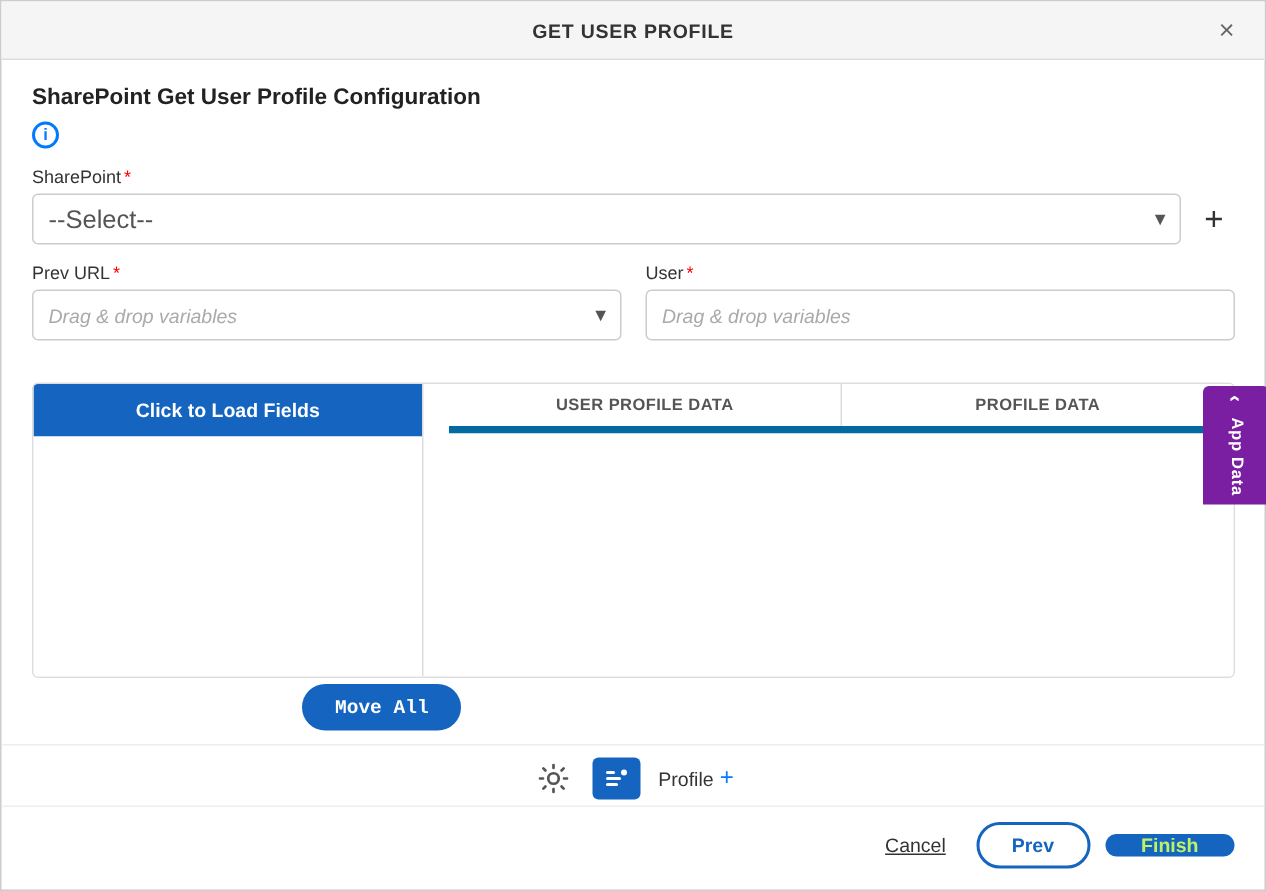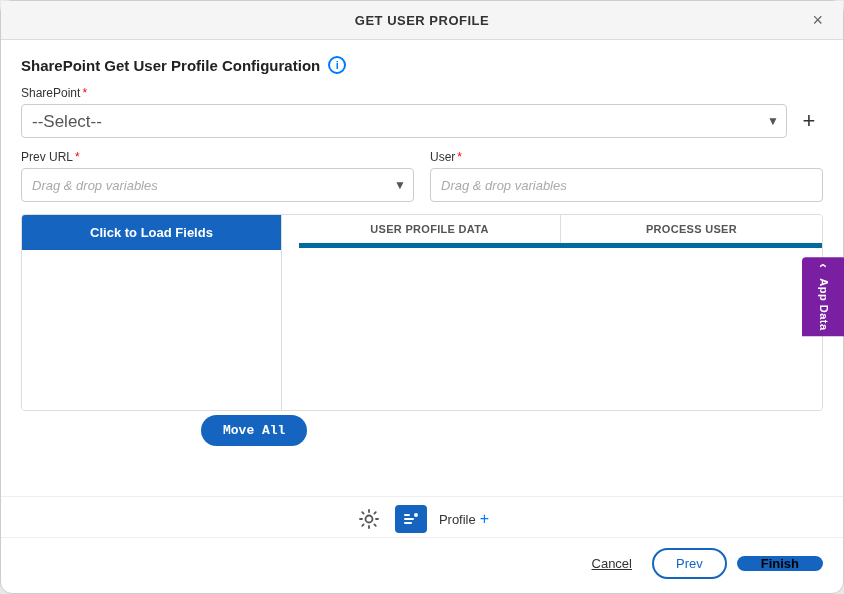--- a/index.html
+++ b/index.html
@@ -1,57 +1,57 @@
 <!DOCTYPE html>
 <html><head>
   <meta charset="utf-8">
   <style>
     * { box-sizing: border-box; margin: 0; padding: 0; font-family: Arial, sans-serif; }
     body { background: #e8e8e8; display: flex; justify-content: center; align-items: center; width: 844px; height: 594px; overflow: hidden; }
-    .dialog { width: 844px; height: 594px; background: #fff; border: 1px solid #ccc; border-radius: 12px; display: flex; flex-direction: column; position: relative; }
+    .dialog { width: 844px; height: 594px; background: #fff; border: 1px solid #ccc; border-radius: 0; display: flex; flex-direction: column; position: relative; }
     .dialog-header { background: #f5f5f5; border-bottom: 1px solid #ddd; padding: 10px 16px; display: flex; justify-content: space-between; align-items: center; }
     .dialog-title { font-size: 13px; font-weight: bold; color: #333; letter-spacing: 0.5px; text-align: center; flex: 1; }
     .close-btn { background: none; border: none; cursor: pointer; font-size: 18px; color: #666; line-height: 1; padding: 0 4px; }
     .dialog-body { flex: 1; padding: 16px 20px; overflow-y: auto; display: flex; flex-direction: column; gap: 12px; }
-    .section-title { font-size: 15px; font-weight: bold; color: #222; display: flex; align-items: center; gap: 8px; }
+    .section-title { font-size: 15px; font-weight: bold; color: #222; display: flex; gap: 8px; flex-direction: column; }
     .info-icon { width: 18px; height: 18px; border-radius: 50%; border: 2px solid #007bff; color: #007bff; font-size: 11px; font-weight: bold; display: flex; align-items: center; justify-content: center; cursor: pointer; }
     .field-row { display: flex; flex-direction: column; gap: 4px; }
     .field-label { font-size: 12px; color: #333; font-weight: 500; }
     .required { color: red; margin-left: 2px; }
     .select-wrapper { display: flex; align-items: center; gap: 8px; }
     .select-full-wrapper { position: relative; flex: 1; }
     .select-full-wrapper select { width: 100%; border: 1px solid #ccc; border-radius: 4px; padding: 6px 30px 6px 10px; font-size: 17px; color: #555; background: #fff; appearance: none; -webkit-appearance: none; height: 34px; cursor: pointer; }
     .select-caret { position: absolute; right: 8px; top: 50%; transform: translateY(-50%); pointer-events: none; color: #555; font-size: 12px; }
     .add-btn { width: 28px; height: 28px; border: none; background: none; font-size: 22px; color: #333; cursor: pointer; display: flex; align-items: center; justify-content: center; line-height: 1; }
     .two-col { display: flex; gap: 16px; }
     .two-col > div { flex: 1; }
     .drag-input { border: 1px solid #ccc; border-radius: 4px; padding: 6px 10px; font-size: 13px; color: #aaa; background: #fff; height: 34px; display: flex; align-items: center; position: relative; }
     .drag-input-wrapper { position: relative; display: flex; align-items: center; }
     .drag-input-wrapper .drag-input { flex: 1; }
     .drag-caret { position: absolute; right: 8px; color: #555; font-size: 12px; pointer-events: none; }
-    .fields-section { display: flex; gap: 17px; border: 1px solid #ddd; border-radius: 4px; overflow: hidden; }
+    .fields-section { display: flex; gap: 17px; border: 1px solid #ddd; border-radius: 4px; overflow: hidden; margin-top: 16px; }
     .left-panel { width: 260px; display: flex; flex-direction: column; border-right: 1px solid #ddd; }
     .load-btn { background: #1565c0; color: #fff; border: none; padding: 10px 16px; font-size: 13px; font-weight: bold; cursor: pointer; text-align: center; }
     .left-panel-content { flex: 1; background: #fff; min-height: 160px; }
     .right-panel { flex: 1; display: flex; flex-direction: column; }
     .right-tabs { display: flex; border-bottom: 5px solid #0369a1; background: #fff; }
     .right-tab { flex: 1; padding: 8px; text-align: center; font-size: 11px; font-weight: bold; color: #555; letter-spacing: 0.3px; cursor: pointer; border-right: 1px solid #ddd; }
     .right-tab:last-child { border-right: none; }
     .right-panel-content { flex: 1; background: #fff; min-height: 160px; }
     .move-all-row { display: flex; justify-content: flex-start; padding-left: 180px; margin-top: 4px; }
     .move-all-btn { background: #1565c0; color: #fff; border: none; border-radius: 20px; padding: 8px 22px; font-size: 13px; font-weight: bold; cursor: pointer; font-family: Liberation Mono, monospace; }
     .dialog-footer-tools { display: flex; justify-content: center; align-items: center; gap: 12px; padding: 8px 0 4px 0; border-top: 1px solid #eee; }
     .gear-icon { width: 28px; height: 28px; color: #555; font-size: 22px; cursor: pointer; display: flex; align-items: center; justify-content: center; }
     .adv-icon { width: 32px; height: 28px; background: #1565c0; border-radius: 4px; display: flex; align-items: center; justify-content: center; cursor: pointer; }
     .advanced-label { font-size: 13px; color: #333; display: flex; align-items: center; gap: 4px; }
     .advanced-plus { color: #007bff; font-size: 16px; cursor: pointer; }
     .dialog-footer { display: flex; justify-content: flex-end; align-items: center; gap: 10px; padding: 10px 20px 14px 20px; border-top: 1px solid #eee; }
     .cancel-btn { background: none; border: none; color: #333; font-size: 13px; cursor: pointer; padding: 6px 10px; text-decoration: underline; }
-    .prev-btn { background: #fff; border: 2px solid #1565c0; color: #1565c0; border-radius: 20px; padding: 6px 22px; font-size: 13px; font-weight: normal; cursor: pointer; }
-    .finish-btn { background: #1565c0; border: none; color: #000000; border-radius: 20px; padding: 0 24px; font-size: 13px; font-weight: bold; cursor: pointer; }
+    .prev-btn { background: #fff; border: 2px solid #1565c0; color: #1565c0; border-radius: 20px; padding: 6px 22px; font-size: 13px; font-weight: bold; cursor: pointer; }
+    .finish-btn { background: #1565c0; border: none; color: #bef264; border-radius: 20px; padding: 0 24px; font-size: 13px; font-weight: bold; cursor: pointer; }
     .app-data-tab { position: absolute; right: -36px; top: 50%; transform: translateY(-50%) rotate(90deg); background: #7b1fa2; color: #fff; font-size: 11px; font-weight: bold; padding: 6px 14px; border-radius: 4px 4px 0 0; cursor: pointer; white-space: nowrap; letter-spacing: 0.5px; display: flex; align-items: center; gap: 6px; }
     .outer-wrapper { position: relative; }
   </style>
 </head>
 <body>
 
 <div class="outer-wrapper">
   <div class="dialog">
 
     <div class="dialog-header">
@@ -110,21 +110,21 @@
         <div class="fields-section">
 
           <div class="left-panel">
             <button class="load-btn">Click to Load Fields</button>
             <div class="left-panel-content"></div>
           </div>
 
           <div class="right-panel">
             <div class="right-tabs">
               <div class="right-tab">USER PROFILE DATA</div>
-              <div class="right-tab">PROCESS USER</div>
+              <div class="right-tab">PROFILE DATA</div>
             </div>
             <div class="right-panel-content"></div>
           </div>
         </div>
 
         <div class="move-all-row">
           <button class="move-all-btn">Move All</button>
         </div>
       </div>
     </div>

